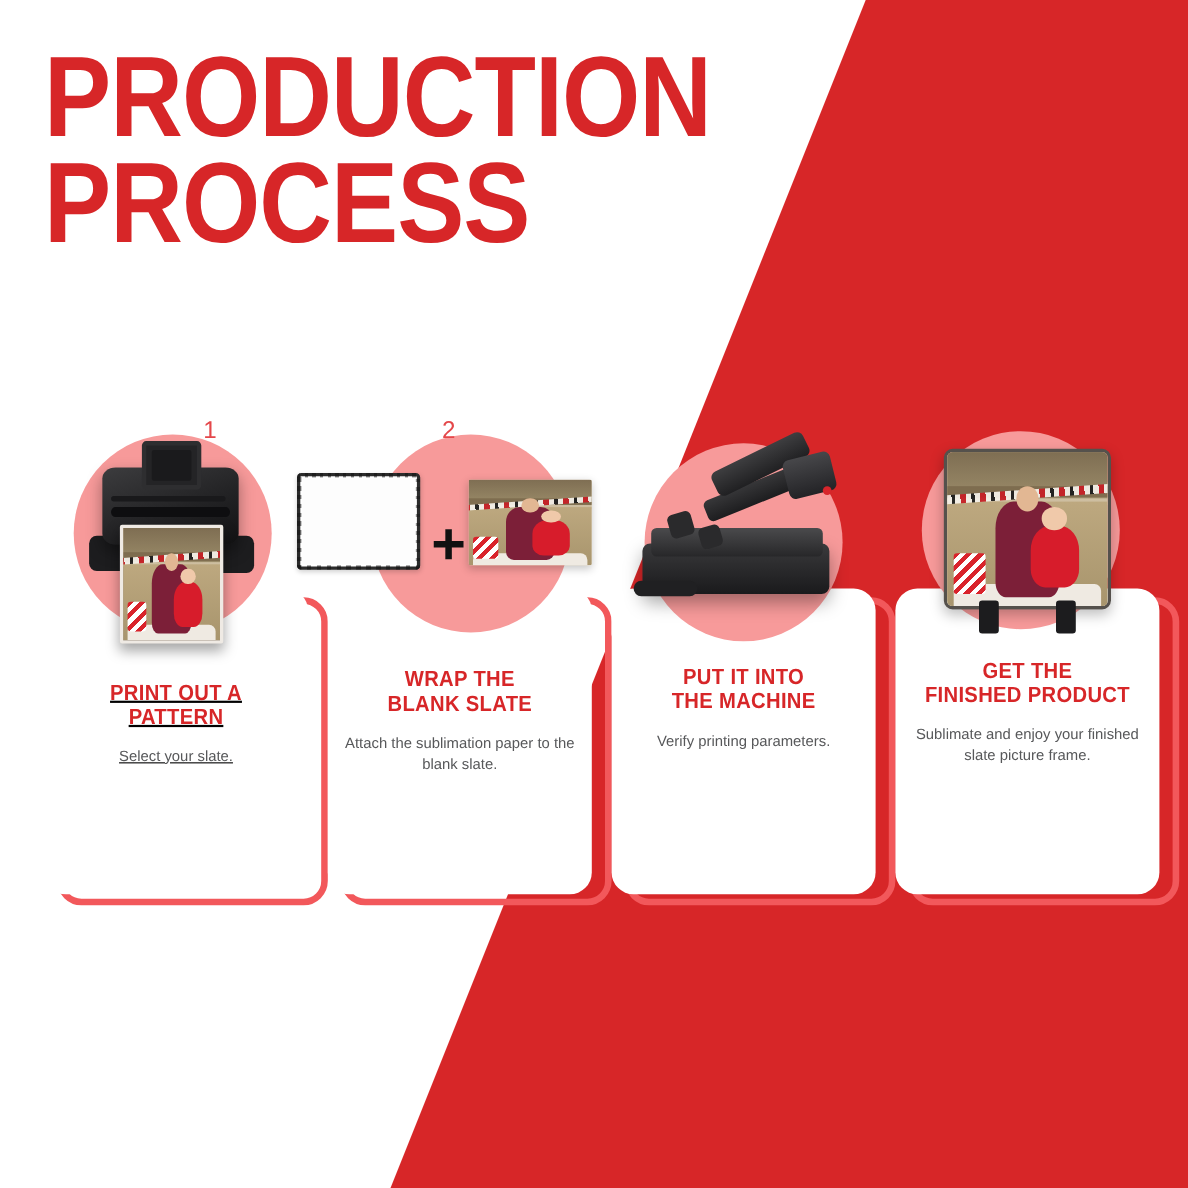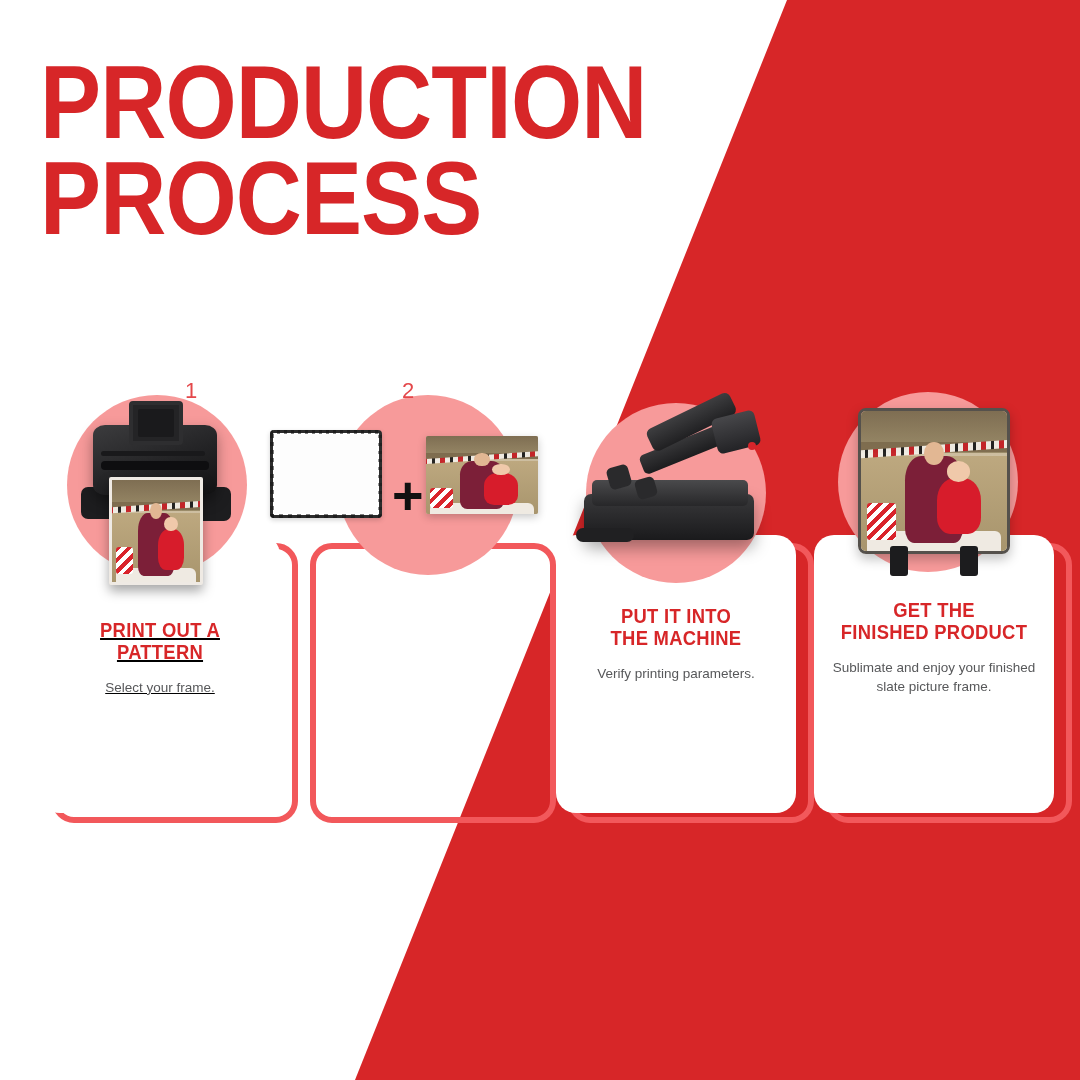--- a/index.html
+++ b/index.html
@@ -10,21 +10,21 @@
     overflow:hidden;
     position:relative;
   }
   #stage{position:absolute;left:0;top:0;width:1080px;height:1080px;overflow:hidden;background:#fff;}
 
   
   .bg-wedge{position:absolute;left:0;top:0;width:1080px;height:1080px;z-index:0;}
 
   
   .title-block{
-    position:absolute;left:40px;top:55px;z-index:5;
+    position:absolute;left:40px;top:42px;z-index:5;
     line-height:0.92;
   }
   .title-line{
     display:block;
     font-family:"Liberation Sans Narrow","Liberation Sans",sans-serif;
     font-weight:bold;
     font-size:104px;
     letter-spacing:-1px;
     transform:scaleX(0.88);
     transform-origin:left center;
@@ -291,21 +291,21 @@
             <div class="baby">
                 <div class="baby-head"></div>
               </div>
           </div>
         </div>
       </div>
 
       <div class="card">
         <div class="card-text" style="padding-top:84px;text-decoration:underline;">
           <div class="card-title">PRINT OUT A PATTERN</div>
-          <div class="card-desc">Select your frame.</div>
+          <div class="card-desc">Select your slate.</div>
         </div>
       </div>
     </div>
 
     <div class="step" style="left:298px;">
       <div class="card-outline"></div>
 
       <div class="step-num" style="left:95px;top:0px;">2</div>
 
       <div class="circle" style="left:40px;top:17px;width:180px;height:180px;"></div>
@@ -326,20 +326,27 @@
                 <div class="mom-hair"></div>
                 <div class="mom-head"></div>
               </div>
             <div class="baby">
                 <div class="baby-head"></div>
               </div>
           </div>
         </div>
       </div>
 
+      <div class="card">
+        <div class="card-text" style="padding-top:72px;">
+          <div class="card-title">WRAP THE
+BLANK SLATE</div>
+          <div class="card-desc">Attach the sublimation paper to the blank slate.</div>
+        </div>
+      </div>
     </div>
 
     <div class="step" style="left:814px;">
       <div class="card-outline"></div>
 
       <div class="step-num" style="left:95px;top:0px;opacity:0;">4</div>
 
       <div class="circle" style="left:24px;top:14px;width:180px;height:180px;"></div>
 
       <div class="art" style="left:24px;top:14px;width:190px;height:200px;">

